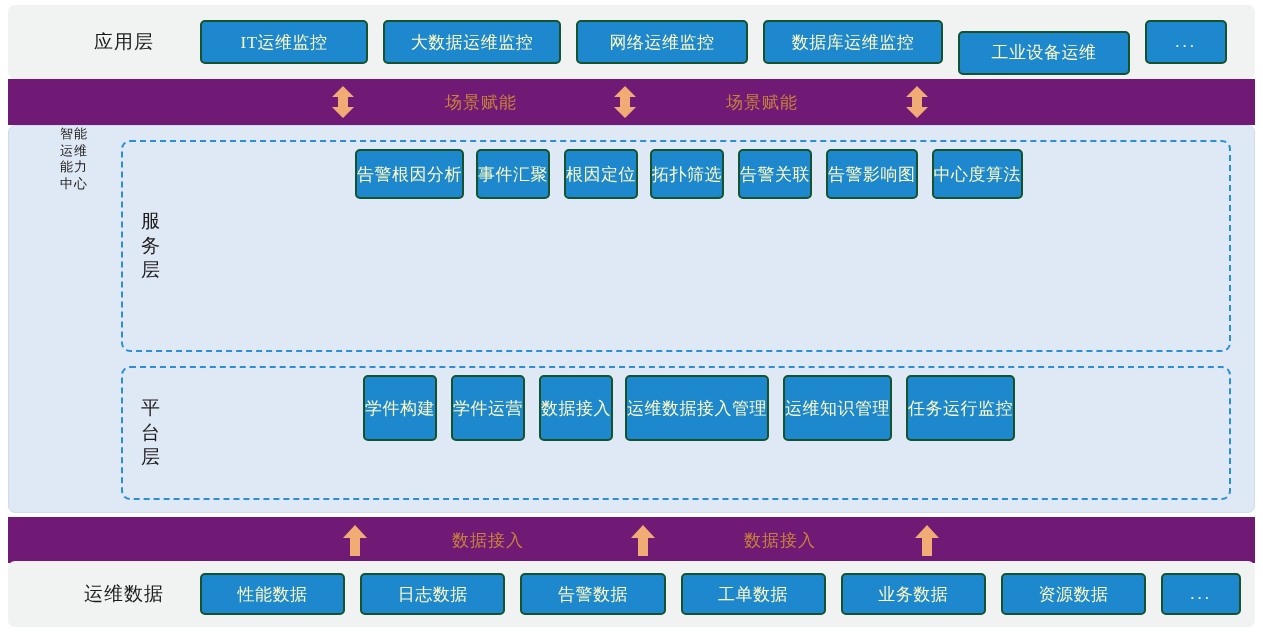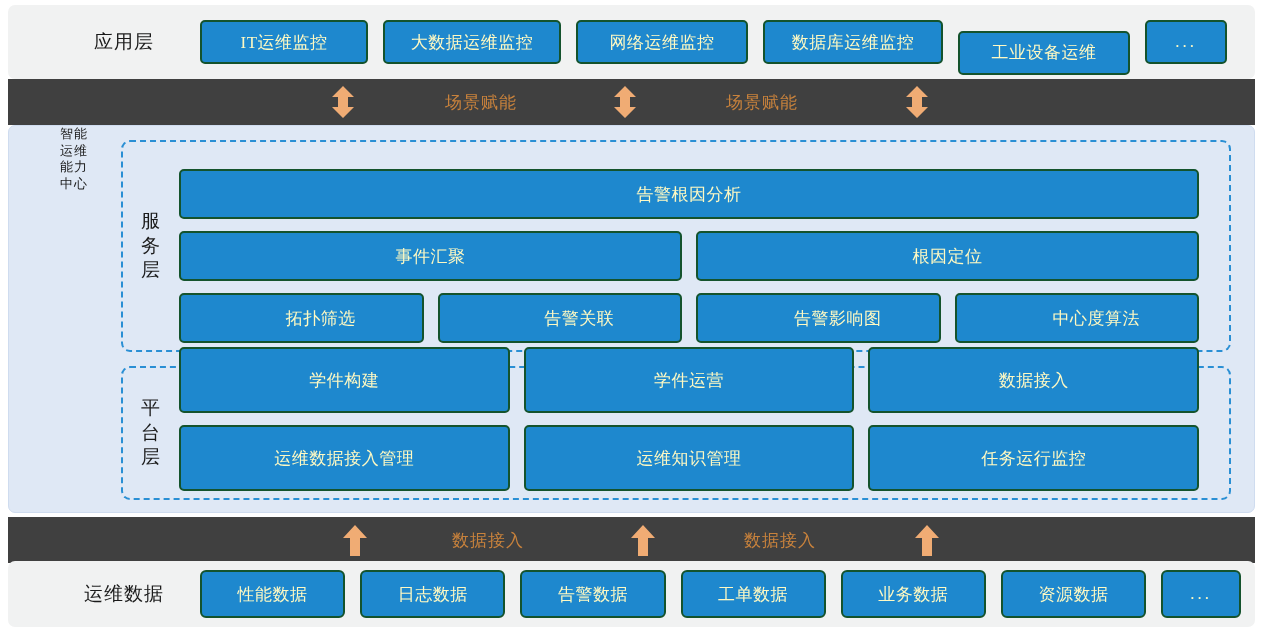--- a/index.html
+++ b/index.html
@@ -68,21 +68,21 @@
   .app-4 { flex: 0 0 172px; margin-top: 21px; }
   .app-5 { flex: 0 0 82px; }
   .dots { letter-spacing: 3px; font-size: 17px; }
 
   
   .connector {
     position: absolute;
     height: 46px;
     left: 8px;
     width: 1247px;
-    background: #404040;
+    background: #701a75;
   }
   .conn-top { top: 79px; }
   .conn-bot { top: 517px; }
   .conn-item {
     position: absolute;
     top: 0;
     height: 46px;
     display: flex;
     align-items: center;
   }
@@ -144,37 +144,37 @@
     align-items: center;
     justify-content: center;
     font-size: 19px;
     color: #1a1a1a;
     line-height: 1.3;
     letter-spacing: 1px;
   }
   .stack {
     flex: 1;
     display: flex;
-    flex-direction: column;
-    justify-content: flex-end;
+    flex-direction: row;
+    justify-content: center;
     gap: 12px;
     padding-right: 30px;
     height: 100%;
     box-sizing: border-box;
     padding-top: 7px;
     padding-bottom: 7px;
   }
   .srow { display: flex; gap: 14px; }
   .srow .bbox { height: 50px; }
   .dash-platform .srow .bbox { height: 66px; }
 
   
   .sv-full { flex: 1 1 auto; }
   .sv-half { flex: 1 1 0; }
-  .sv-q { flex: 1 1 0; padding-left: 39px; }
+  .sv-q { flex: 1 1 0; }
   .sv-third { flex: 1 1 0; }
 
   
   .band-data {
     position: absolute;
     left: 8px;
     top: 561px;
     width: 1247px;
     height: 66px;
     background: #f1f2f2;
@@ -183,21 +183,21 @@
     align-items: center;
     box-sizing: border-box;
   }
   .band-data .row {
     display: flex;
     align-items: center;
     gap: 15px;
     flex: 1;
     padding-right: 14px;
   }
-  .band-data .bbox { height: 48px; border-radius: 6px; }
+  .band-data .bbox { height: 42px; }
   .dt-0, .dt-1, .dt-2, .dt-3, .dt-4, .dt-5 { flex: 1 1 0; }
   .dt-6 { flex: 0 0 80px; }
 </style>
 </head>
 <body>
 
 <div class="band-app">
   <div class="band-label">应用层</div>
   <div class="row">
     <div class="bbox app-0">IT运维监控</div>

